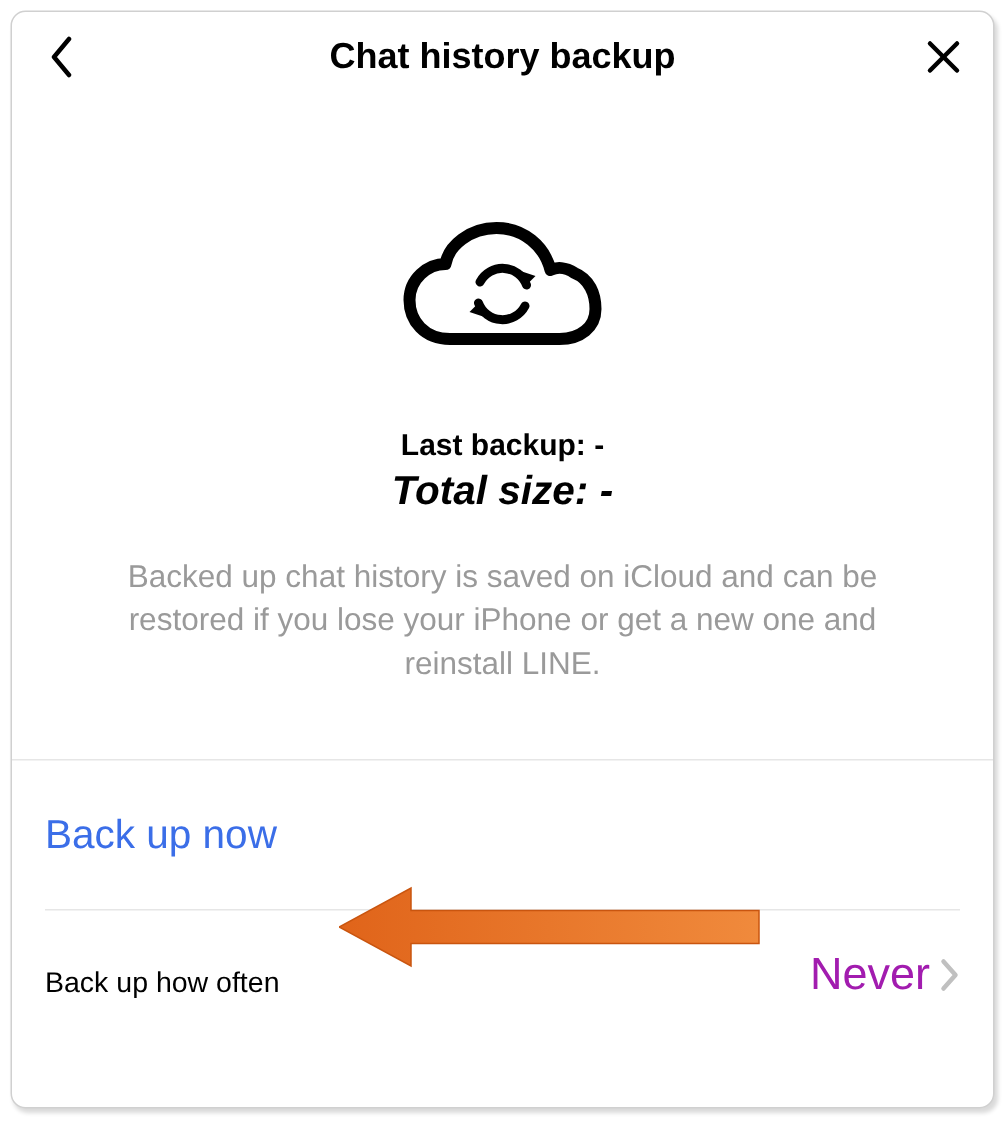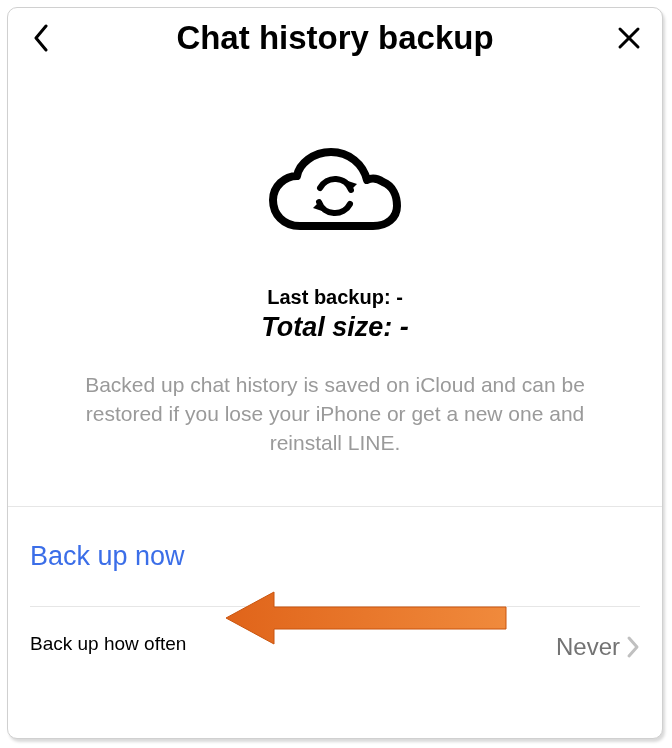--- a/index.html
+++ b/index.html
@@ -34,21 +34,21 @@
     }
     .back-btn {
       width: 30px;
       height: 30px;
       display: flex;
       align-items: center;
       justify-content: center;
       cursor: pointer;
     }
     .title {
-      font-size: 33px;
+      font-size: 24px;
       font-weight: 700;
       color: #000;
       text-align: center;
       flex: 1;
     }
     .close-btn {
       width: 30px;
       height: 30px;
       display: flex;
       align-items: center;
@@ -88,21 +88,21 @@
       padding: 0 10px;
       margin-top: 26px;
     }
     .divider {
       height: 1px;
       background: #e6e6e6;
       margin-top: 48px;
     }
     .list-item {
       display: flex;
-      align-items: flex-start;
+      align-items: flex-end;
       justify-content: space-between;
       padding: 26px 22px;
       cursor: pointer;
       position: relative;
     }
     .list-item.backup-now {
       padding-top: 34px;
       padding-bottom: 34px;
     }
     .list-label-primary {
@@ -114,22 +114,22 @@
       font-size: 19px;
       font-weight: 400;
       color: #000;
     }
     .list-value-wrap {
       display: flex;
       align-items: center;
       gap: 6px;
     }
     .list-value {
-      font-size: 24px;
-      color: #737373;
+      font-size: 30px;
+      color: #a21caf;
     }
     .chevron-right {
       width: 14px;
       height: 24px;
     }
     .divider2 {
       height: 1px;
       background: #e6e6e6;
       margin: 0 22px;
     }

